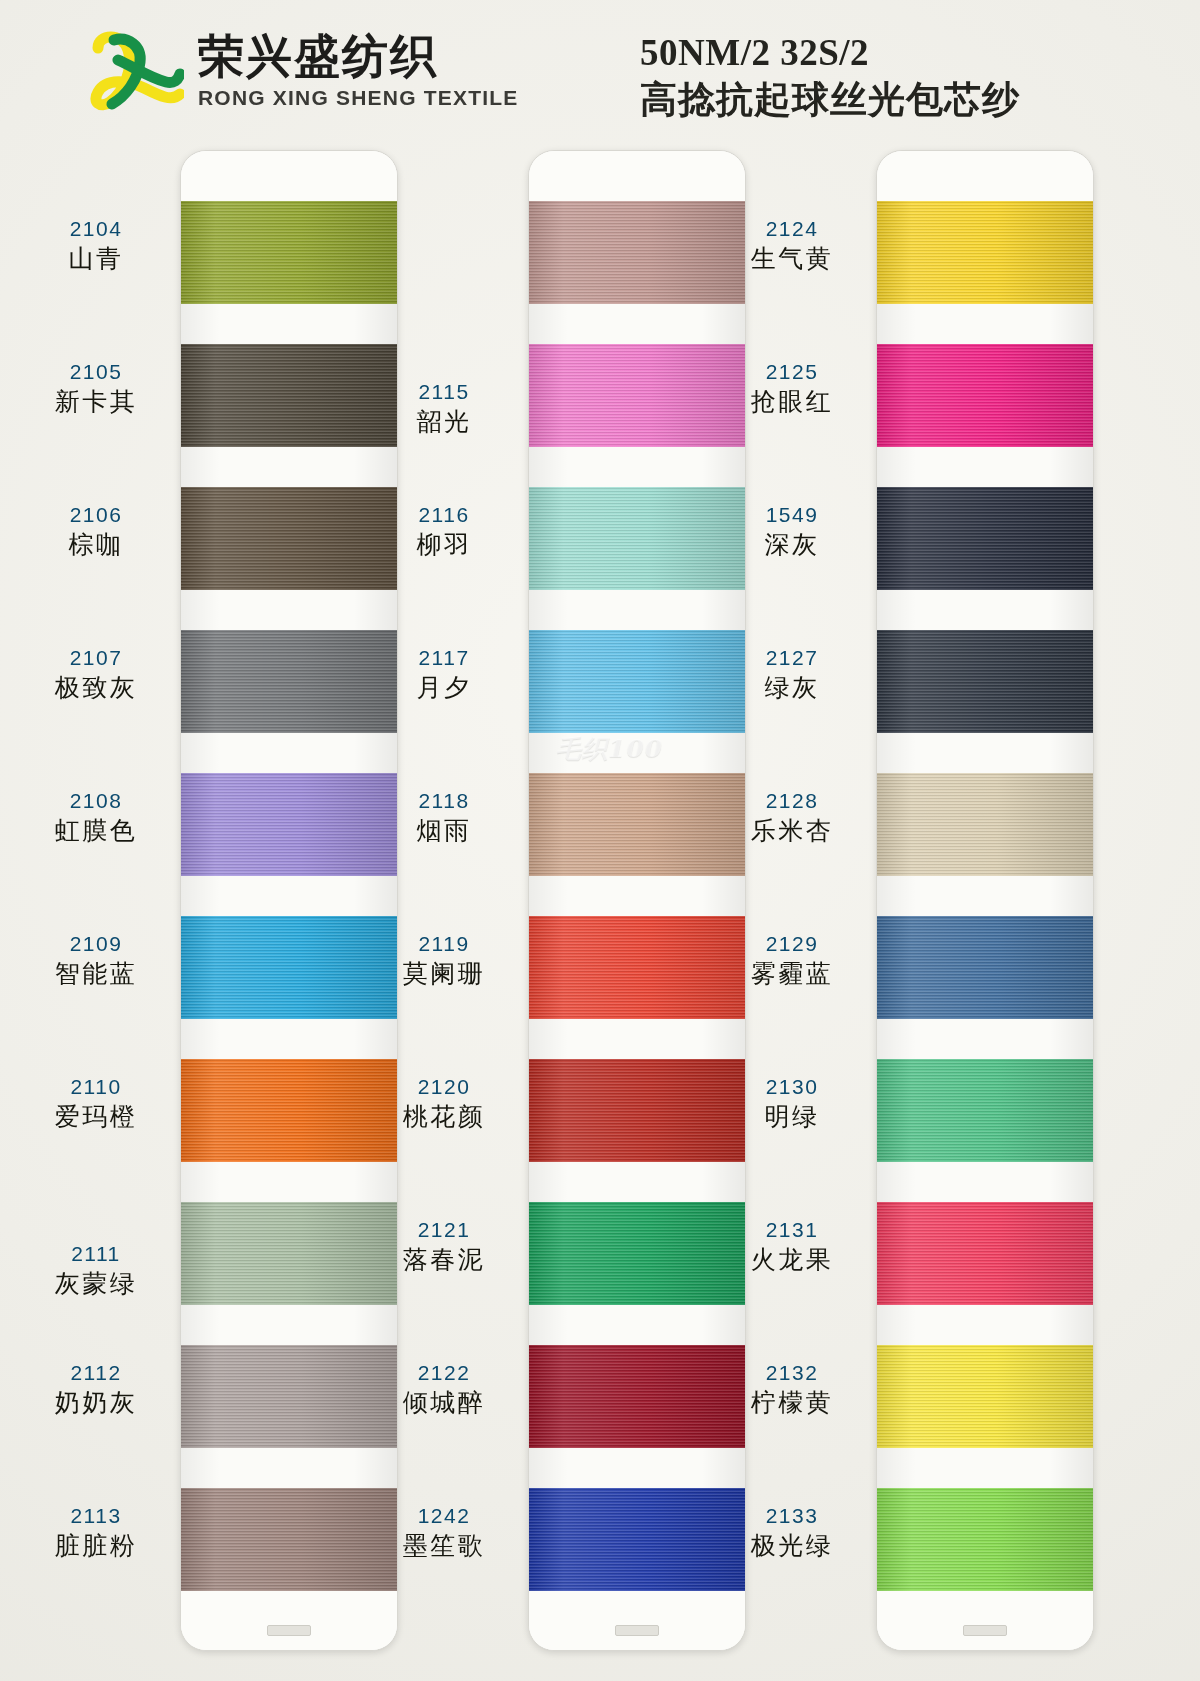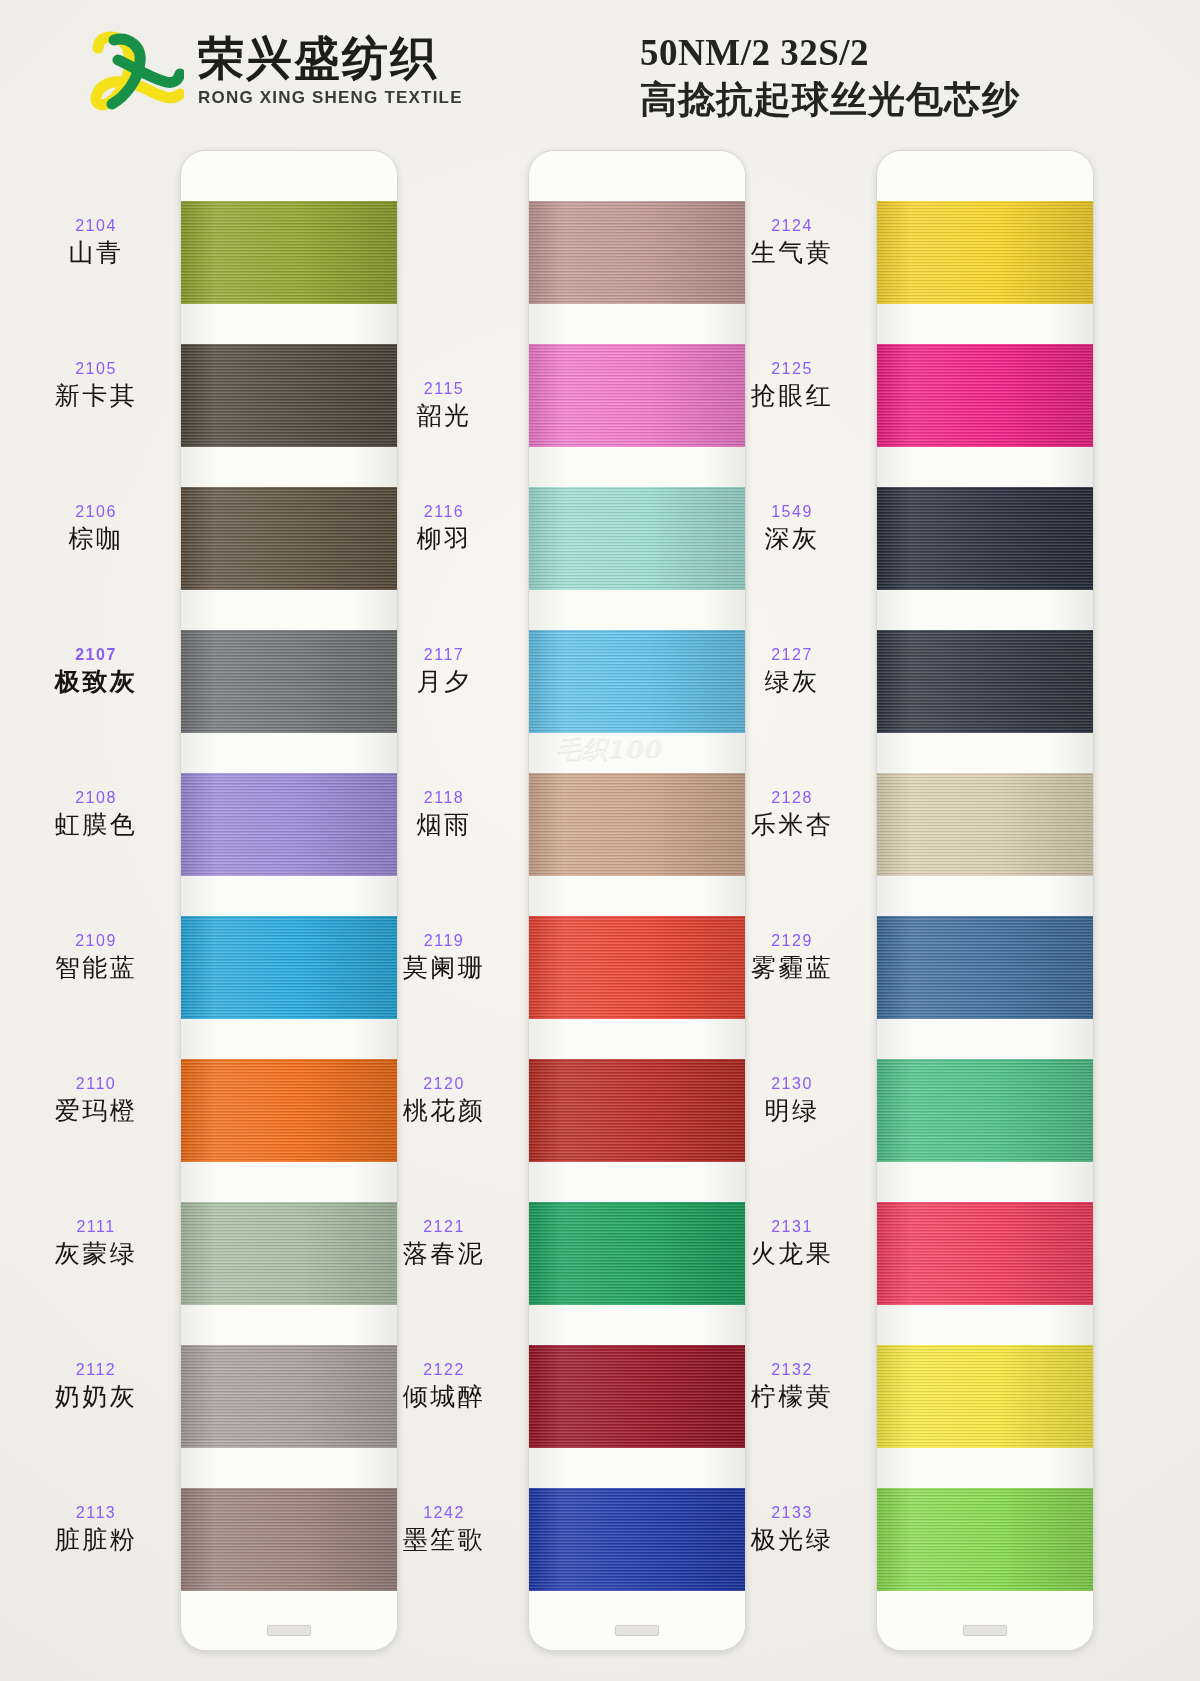--- a/index.html
+++ b/index.html
@@ -31,21 +31,21 @@
   }
   .logo-mark { width: 96px; height: 82px; flex: 0 0 auto; }
   .logo-text { display: flex; flex-direction: column; justify-content: center; }
   .logo-cn {
     font-family: "DejaVu Sans", sans-serif;
     font-size: 46px; font-weight: 700; color: #1d1d1b;
     letter-spacing: 2px; line-height: 1.05;
   }
   .logo-en {
     font-family: "Liberation Sans", sans-serif;
-    font-size: 17px; font-weight: 700; color: #3a3a36;
+    font-size: 21px; font-weight: 700; color: #3a3a36;
     letter-spacing: 1.2px; margin-top: 5px;
   }
   .title-block {
     position: absolute;
     left: 640px; top: 32px;
     text-align: left;
   }
   .title-line1 {
     font-family: "Liberation Serif", "DejaVu Serif", serif;
     font-size: 37px; font-weight: 700; color: #24241f;
@@ -148,24 +148,24 @@
   .label {
     position: absolute;
     right: 14px;
     text-align: center;
     width: 140px;
     color: #1b1b18;
     font-family: "DejaVu Sans", sans-serif;
   }
   .label .code {
     font-family: "Liberation Sans", sans-serif;
-    font-size: 16px;
+    font-size: 21px;
     letter-spacing: 1.5px;
     line-height: 1.25;
-    color: #8b5cf6;
+    color: #0c4a6e;
   }
   .label .name {
     font-size: 25px;
     letter-spacing: 2.5px;
     line-height: 1.3;
     color: #17170f;
     margin-top: 1px;
   }
 
   .watermark {
@@ -218,37 +218,37 @@
           <div class="name">山青</div>
         </div>
         <div class="label" style="top: 219px;">
           <div class="code">2105</div>
           <div class="name">新卡其</div>
         </div>
         <div class="label" style="top: 362px;">
           <div class="code">2106</div>
           <div class="name">棕咖</div>
         </div>
-        <div class="label" style="top: 505px; font-weight: bold;">
+        <div class="label" style="top: 505px;">
           <div class="code">2107</div>
           <div class="name">极致灰</div>
         </div>
         <div class="label" style="top: 648px;">
           <div class="code">2108</div>
           <div class="name">虹膜色</div>
         </div>
         <div class="label" style="top: 791px;">
           <div class="code">2109</div>
           <div class="name">智能蓝</div>
         </div>
         <div class="label" style="top: 934px;">
           <div class="code">2110</div>
           <div class="name">爱玛橙</div>
         </div>
-        <div class="label" style="top: 1077px;">
+        <div class="label" style="top: 1101px;">
           <div class="code">2111</div>
           <div class="name">灰蒙绿</div>
         </div>
         <div class="label" style="top: 1220px;">
           <div class="code">2112</div>
           <div class="name">奶奶灰</div>
         </div>
         <div class="label" style="top: 1363px;">
           <div class="code">2113</div>
           <div class="name">脏脏粉</div>

